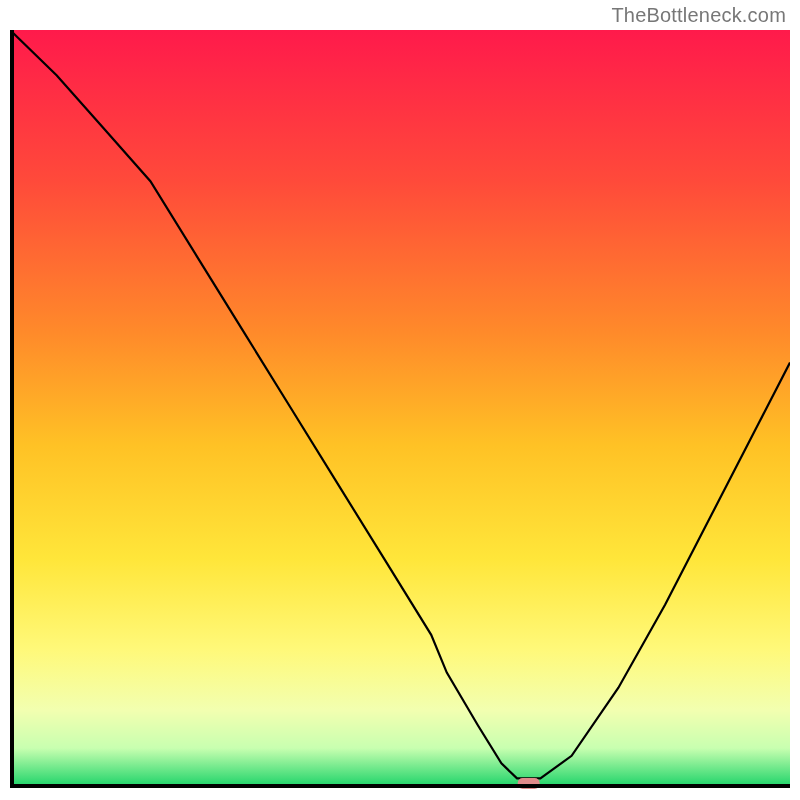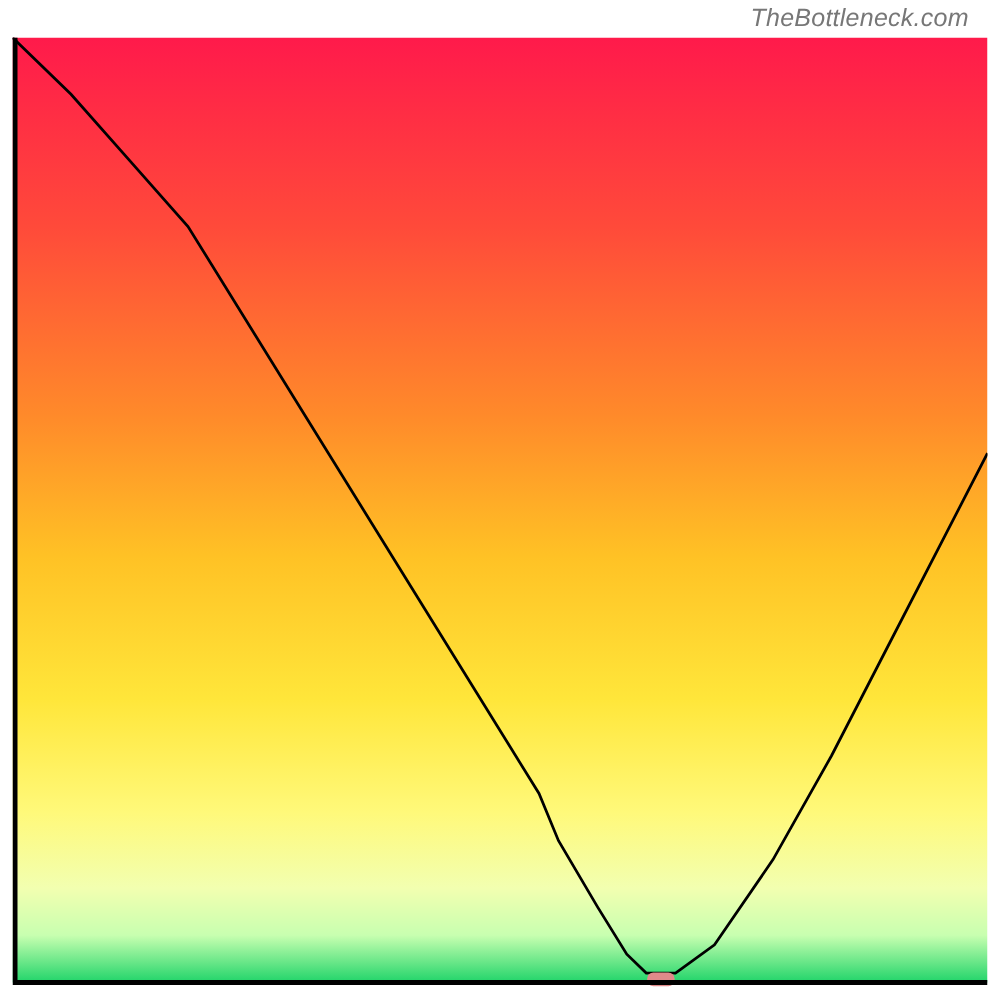--- a/index.html
+++ b/index.html
@@ -7,26 +7,25 @@
     padding: 0;
     width: 800px;
     height: 800px;
     background: #ffffff;
     font-family: Arial, Helvetica, sans-serif;
     position: relative;
   }
   .watermark {
     position: absolute;
     top: 4px;
-    right: 25px;
+    right: 14px;
     color: #777;
     font-size: 20px;
     font-weight: 500;
     letter-spacing: 0.2px;
-    font-style: italic;
   }
   .chart-outer {
     position: absolute;
     left: 10px;
     top: 30px;
     width: 780px;
     height: 760px;
   }
   svg { display: block; }
 </style>

